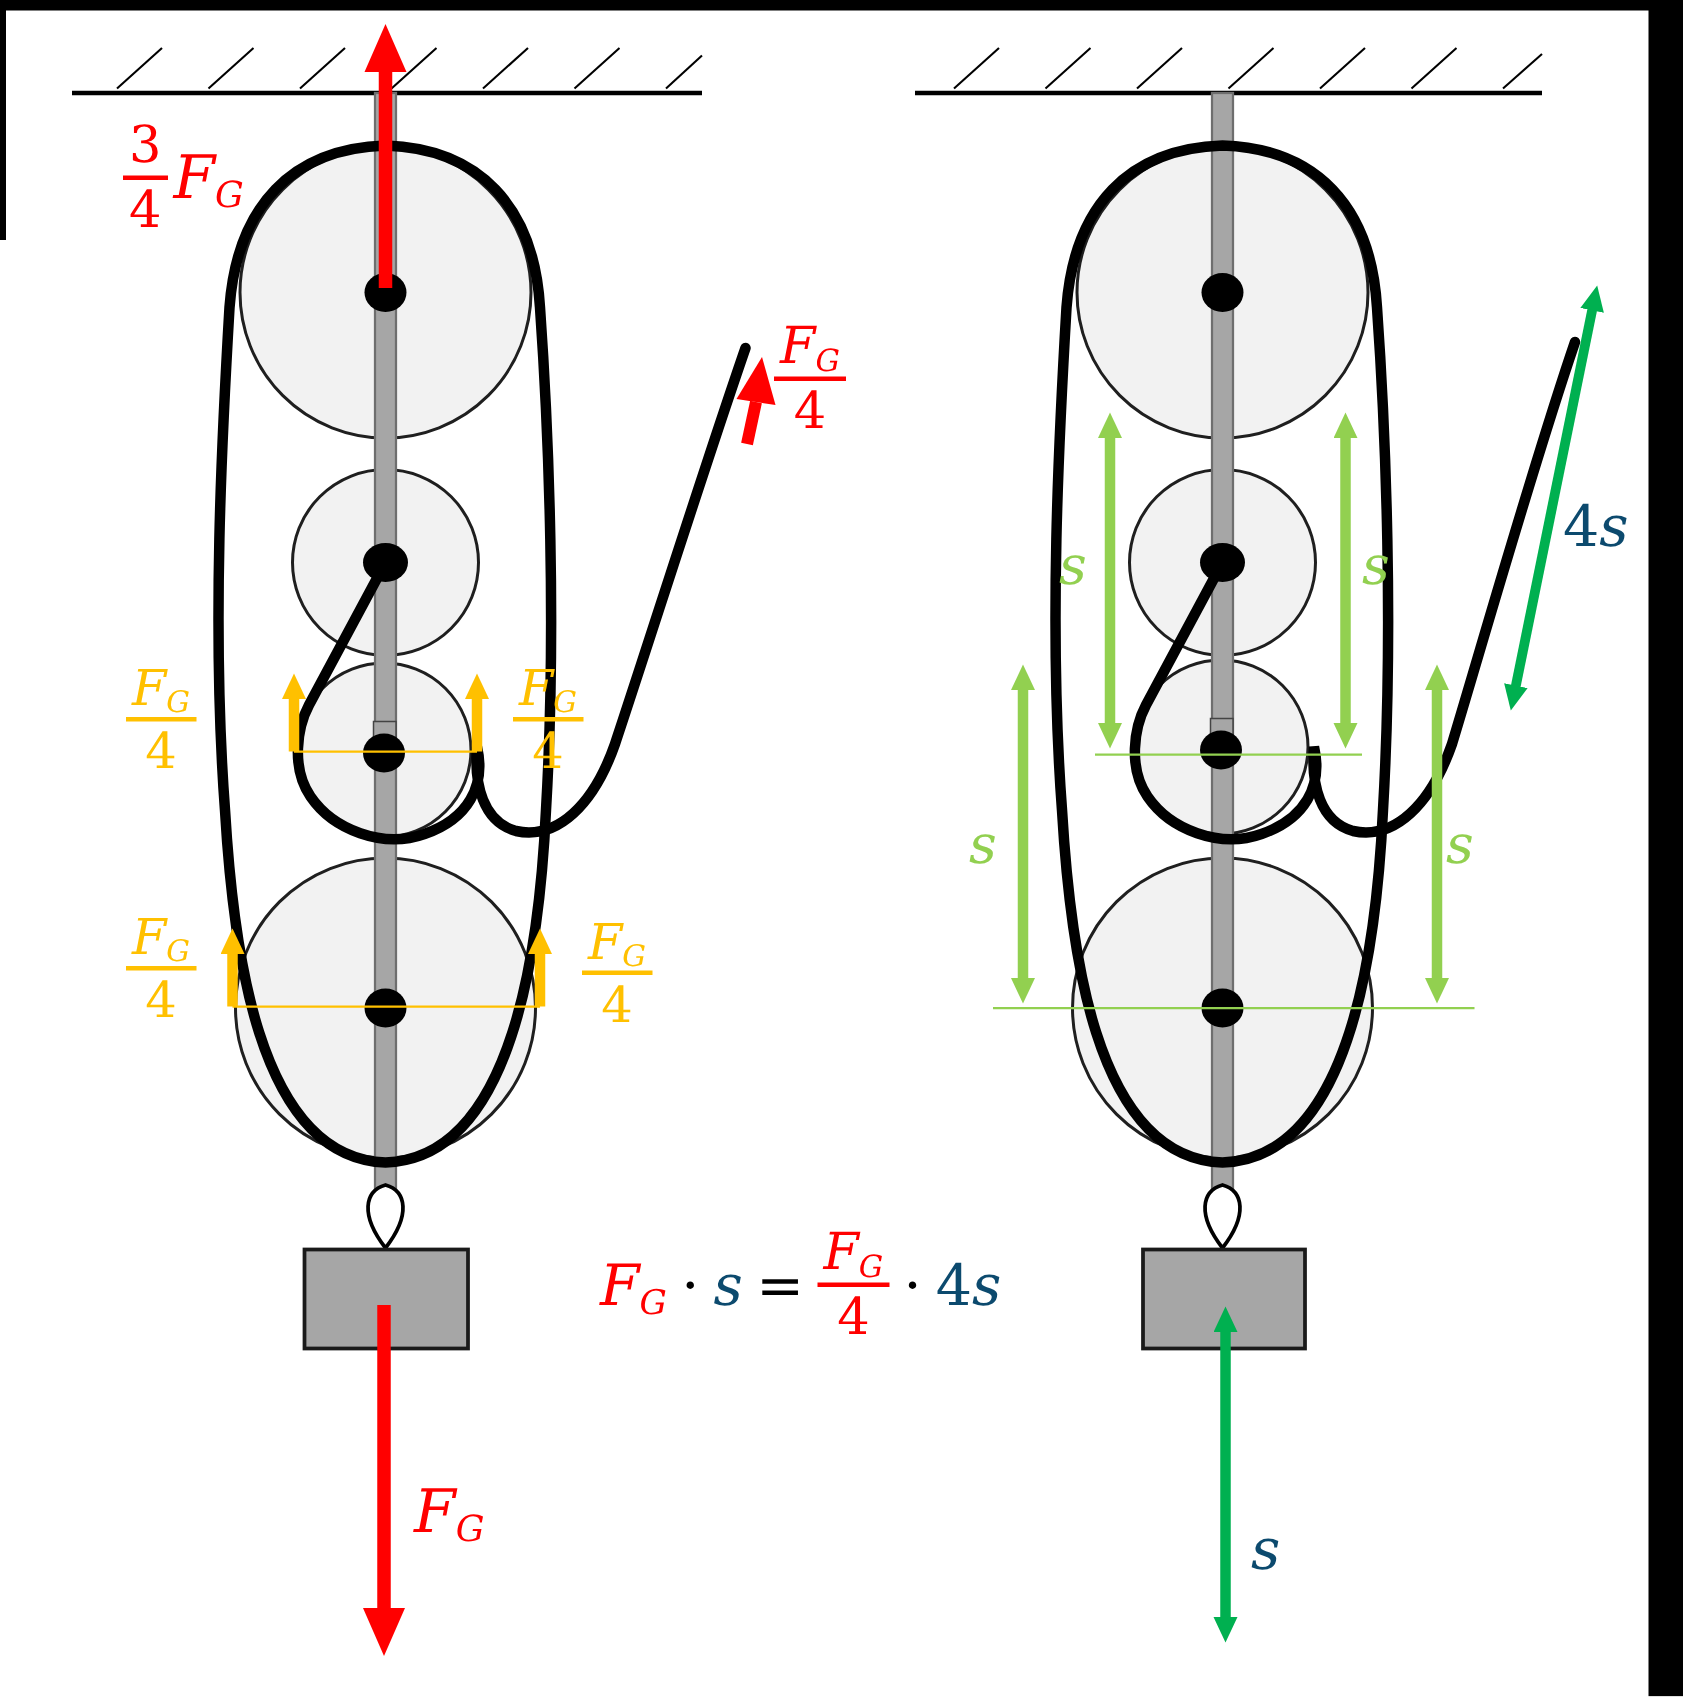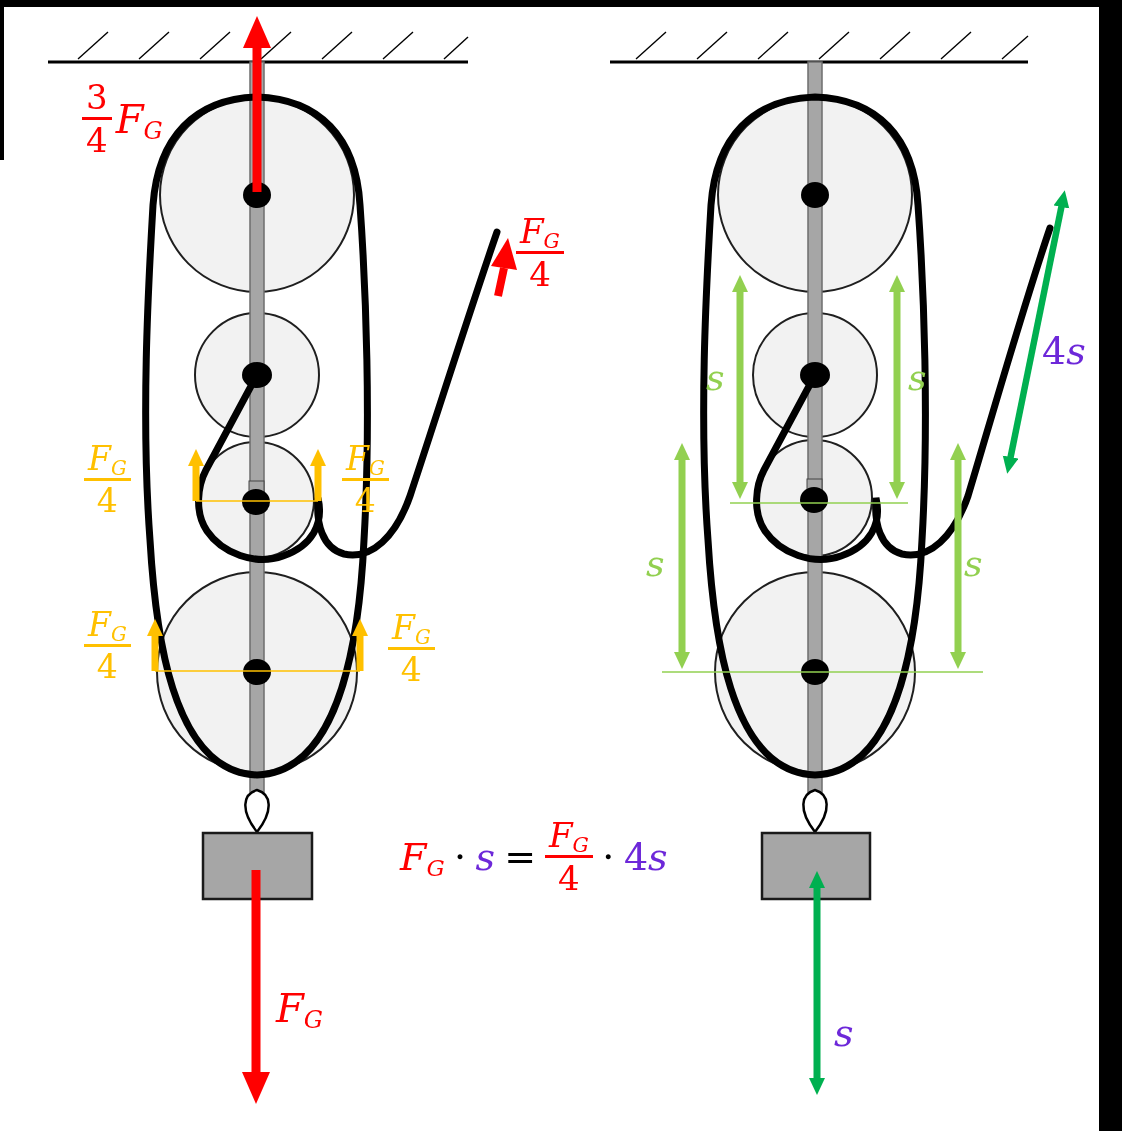--- a/index.html
+++ b/index.html
@@ -25,21 +25,21 @@
   .rarr{stroke:#FF0000;stroke-width:9;fill:none;}
   .rarr2{stroke:#FF0000;stroke-width:8;fill:none;}
   .rhead{fill:#FF0000;}
   .frame{fill:#000;}
 
   
   .lbl{position:absolute;line-height:1;font-style:italic;}
   .red{color:#FF0000;}
   .yel{color:#FFC000;}
   .lgr{color:#92D050;}
-  .dgr{color:#6d28d9;}
+  .dgr{color:#0c4a6e;}
   .blk{color:#000;}
   sub{font-size:0.6em;font-style:italic;vertical-align:-0.25em;line-height:0;}
   .frac{display:inline-flex;flex-direction:column;align-items:center;}
   .frac .num{border-bottom:3px solid currentColor;padding:0 4px 3px;text-align:center;}
   .frac .den{padding-top:3px;font-style:normal;}
   .digit{font-style:normal;}
   .row{display:flex;align-items:center;gap:4px;}
   .equation{position:absolute;display:flex;align-items:center;gap:9px;font-size:38px;line-height:1;}
   .equation .frac{font-size:34px;}
   .equation .frac .num{border-bottom-width:3px;}

